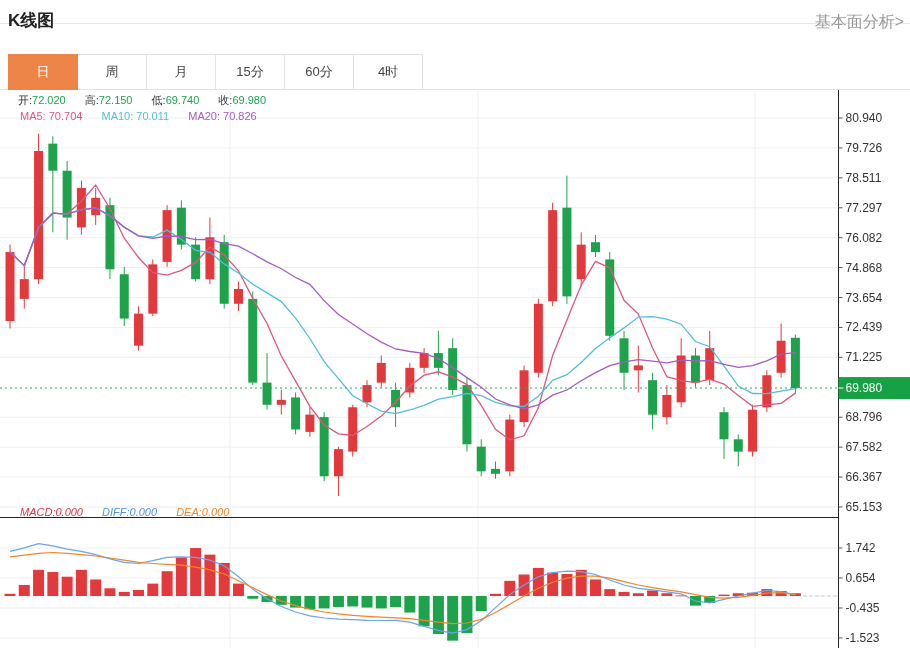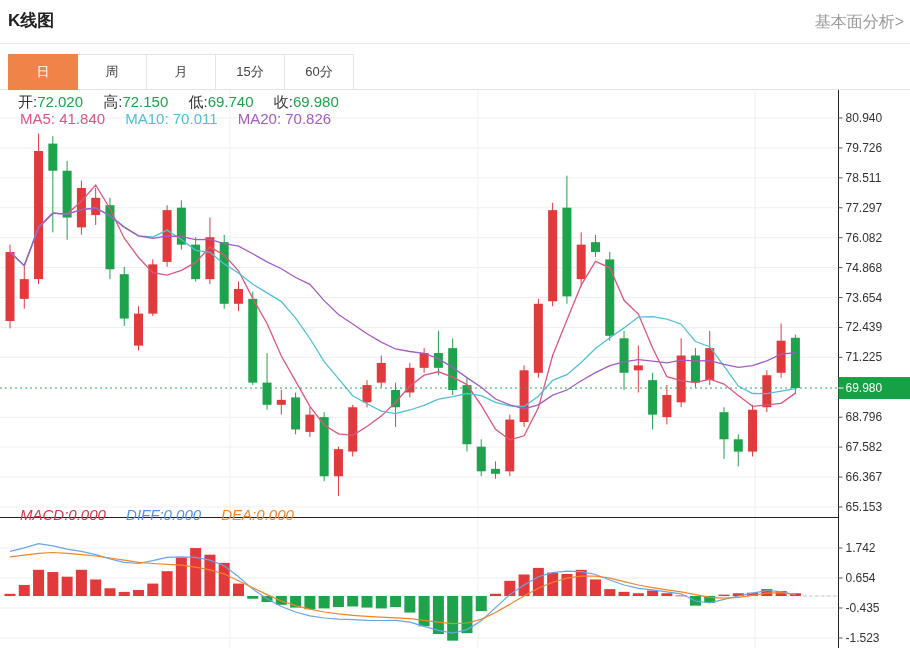--- a/index.html
+++ b/index.html
@@ -1,36 +1,36 @@
 <!DOCTYPE html>
 <html><head>
 <meta charset="utf-8">
 <style>
   * { margin:0; padding:0; box-sizing:border-box; }
   html,body { width:910px; height:648px; background:#fff; overflow:hidden;
     font-family:"Liberation Sans","DejaVu Sans",sans-serif; }
   .page { position:relative; width:910px; height:648px; background:#fff; }
 
-  .header { position:relative; height:44px; border-bottom:1px solid #e8e8e8;text-decoration:underline; }
+  .header { position:relative; height:24px; border-bottom:1px solid #e8e8e8;text-decoration:underline; }
   .title { position:absolute; left:8px; top:9px; font-size:17px; font-weight:bold; color:#222; }
   .fund-link { position:absolute; right:6px; top:12px; font-size:16px; color:#999; text-decoration:none; cursor:pointer; }
 
   .tab-row { position:absolute; left:0; top:41px; width:910px; height:49px; border-bottom:1px solid #e4e4e4; }
   .tabs { position:absolute; left:8px; top:13px; display:flex; }
   .tab { width:70px; height:36px; line-height:34px; text-align:center; font-size:13px; color:#444;
     background:#fff; border:1px solid #e3e3e3; margin-left:-1px; cursor:pointer; position:relative; }
   .tab:first-child { margin-left:0; }
   .tab.active { background:#ef8449; border-color:#ef8449; color:#fff; z-index:2; }
 
   .chart-region { position:absolute; left:0; top:90px; width:910px; height:558px; }
   .chart-region svg { position:absolute; left:0; display:block; }
   #main-svg { top:0; }
   #macd-svg { top:428px; }
 
-  .overlay { position:absolute; font-size:15px; white-space:nowrap; z-index:5; pointer-events:none; }
+  .overlay { position:absolute; font-size:11px; white-space:nowrap; z-index:5; pointer-events:none; }
   .ohlc-row { left:18px; top:3px; }
   .ma-row { left:20px; top:20px; }
   .macd-row { left:20px; top:416px;font-style:italic; }
   .overlay .pair { margin-right:16px; }
   .lab { color:#333; }
   .v-green { color:#1ea34c; }
   .ma5 { color:#e0557f; }
   .ma10 { color:#4fc0d8;margin-top:37px; }
   .ma20 { color:#a55bc1; }
   .macd-l { color:#d2384a; }
@@ -47,20 +47,21 @@
     <a class="fund-link">基本面分析&gt;</a>
   </div>
 
   <div class="tab-row">
     <div class="tabs">
       <div class="tab active">日</div>
       <div class="tab">周</div>
       <div class="tab">月</div>
       <div class="tab">15分</div>
       <div class="tab">60分</div>
+      <div class="tab">4时</div>
     </div>
   </div>
 
   <div class="chart-region">
     <svg id="main-svg" width="910" height="428">
         <g>
           <line x1="0" y1="27.991039999999895" x2="838.5" y2="27.991039999999895" stroke="#efefef"></line>
           <line x1="0" y1="57.90399999999986" x2="838.5" y2="57.90399999999986" stroke="#efefef"></line>
           <line x1="0" y1="87.84159999999994" x2="838.5" y2="87.84159999999994" stroke="#efefef"></line>
           <line x1="0" y1="117.75455999999991" x2="838.5" y2="117.75455999999991" stroke="#efefef"></line>
@@ -429,21 +430,21 @@
       </svg>
 
     <div class="overlay ohlc-row">
       <span class="pair"><span class="lab">开:</span><span class="v-green">72.020</span></span>
       <span class="pair"><span class="lab">高:</span><span class="v-green">72.150</span></span>
       <span class="pair"><span class="lab">低:</span><span class="v-green">69.740</span></span>
       <span class="pair"><span class="lab">收:</span><span class="v-green">69.980</span></span>
     </div>
 
     <div class="overlay ma-row">
-      <span class="pair ma5"><span>MA5:</span> <span>41.840</span></span>
+      <span class="pair ma5"><span>MA5:</span> <span>70.704</span></span>
       <span class="pair ma10"><span>MA10:</span> <span>70.011</span></span>
       <span class="pair ma20"><span>MA20:</span> <span>70.826</span></span>
     </div>
 
     <div class="overlay macd-row">
       <span class="pair macd-l"><span>MACD:</span><span>0.000</span></span>
       <span class="pair diff-l"><span>DIFF:</span><span>0.000</span></span>
       <span class="pair dea-l"><span>DEA:</span><span>0.000</span></span>
     </div>
   </div>

